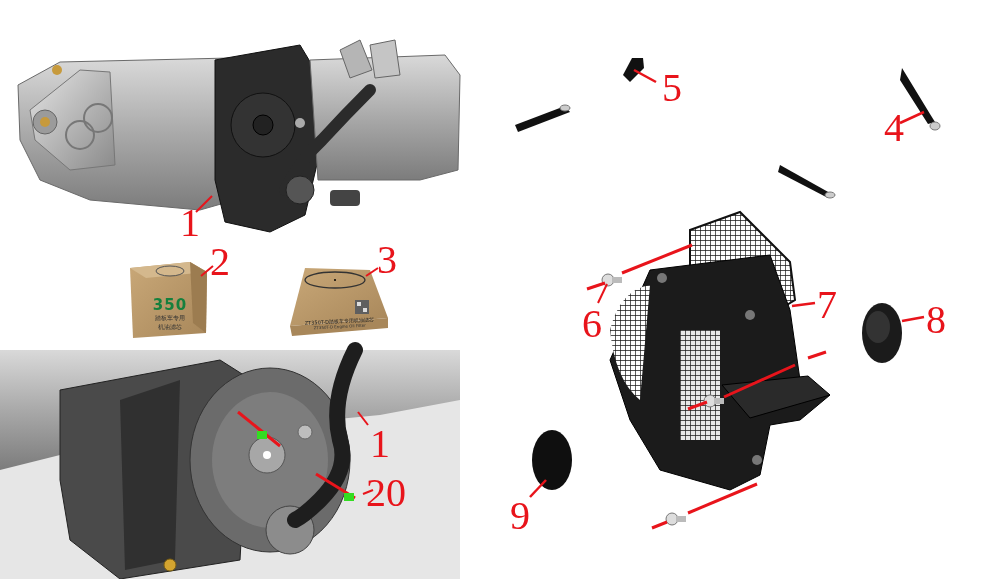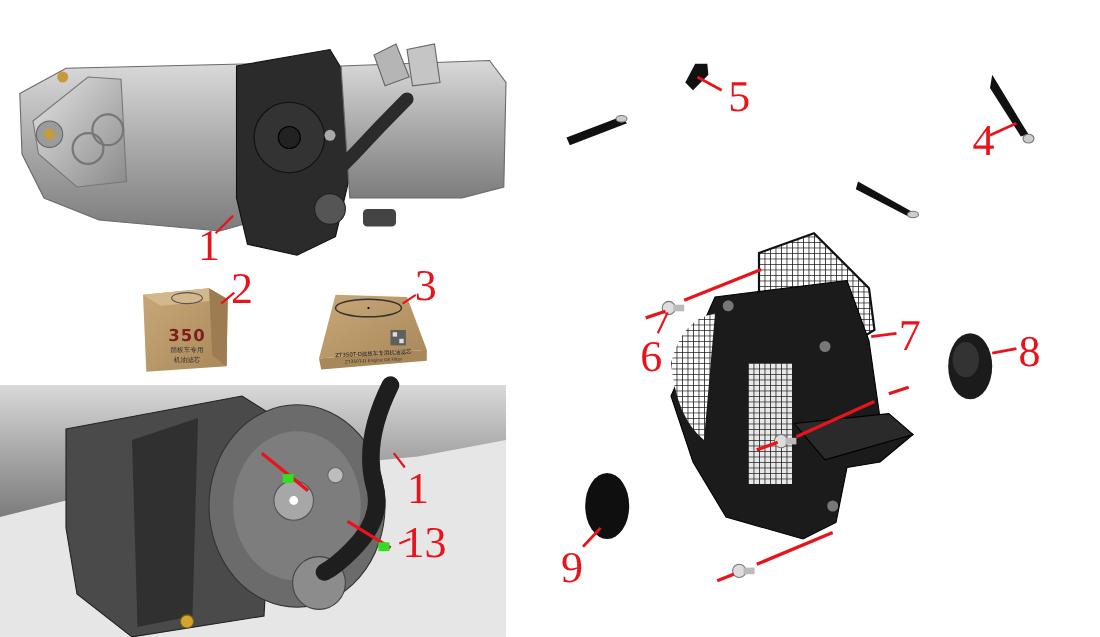--- a/index.html
+++ b/index.html
@@ -151,32 +151,32 @@
     <line x1="652" y1="528" x2="667" y2="522" stroke="#e8141b" stroke-width="3"></line>
     <line x1="530" y1="497" x2="546" y2="480" stroke="#e8141b" stroke-width="2.5"></line>
   </g>
 
   <line x1="196" y1="212" x2="212" y2="196" stroke="#e8141b" stroke-width="2"></line>
   <line x1="201" y1="276" x2="213" y2="266" stroke="#e8141b" stroke-width="2"></line>
   <line x1="366" y1="276" x2="378" y2="268" stroke="#e8141b" stroke-width="2"></line>
 </svg>
 
 <div class="abs boxtext" style="left:142px;top:296px;width:56px;text-align:center;">
-  <div style="font-size:15px;font-weight:bold;color:#7f1d1d;letter-spacing:1px;">350</div>
+  <div style="font-size:15px;font-weight:bold;color:#15803d;letter-spacing:1px;">350</div>
   <div style="font-size:6px;color:#333;">踏板车专用</div>
   <div style="font-size:6px;color:#333;">机油滤芯</div>
 </div>
 <div class="abs boxtext" style="left:292px;top:318px;width:95px;text-align:center;transform:rotate(-3deg);">
   <div style="font-size:5px;color:#222;white-space:nowrap;">ZT350T-D踏板车专用机油滤芯</div>
   <div style="font-size:4px;color:#333;white-space:nowrap;">ZT350T-D Engine Oil Filter</div>
 </div>
 
 <div class="callout" style="left:180px;top:203px;">1</div>
 <div class="callout" style="left:210px;top:242px;">2</div>
 <div class="callout" style="left:377px;top:240px;">3</div>
 <div class="callout" style="left:884px;top:108px;">4</div>
 <div class="callout" style="left:662px;top:68px;">5</div>
 <div class="callout" style="left:582px;top:304px;">6</div>
 <div class="callout" style="left:817px;top:285px;">7</div>
 <div class="callout" style="left:926px;top:300px;">8</div>
 <div class="callout" style="left:510px;top:496px;">9</div>
-<div class="callout" style="left:366px;top:473px;">13</div>
+<div class="callout" style="left:366px;top:473px;">20</div>
 <div class="callout" style="left:370px;top:424px;">1</div>
 
 </body></html>

